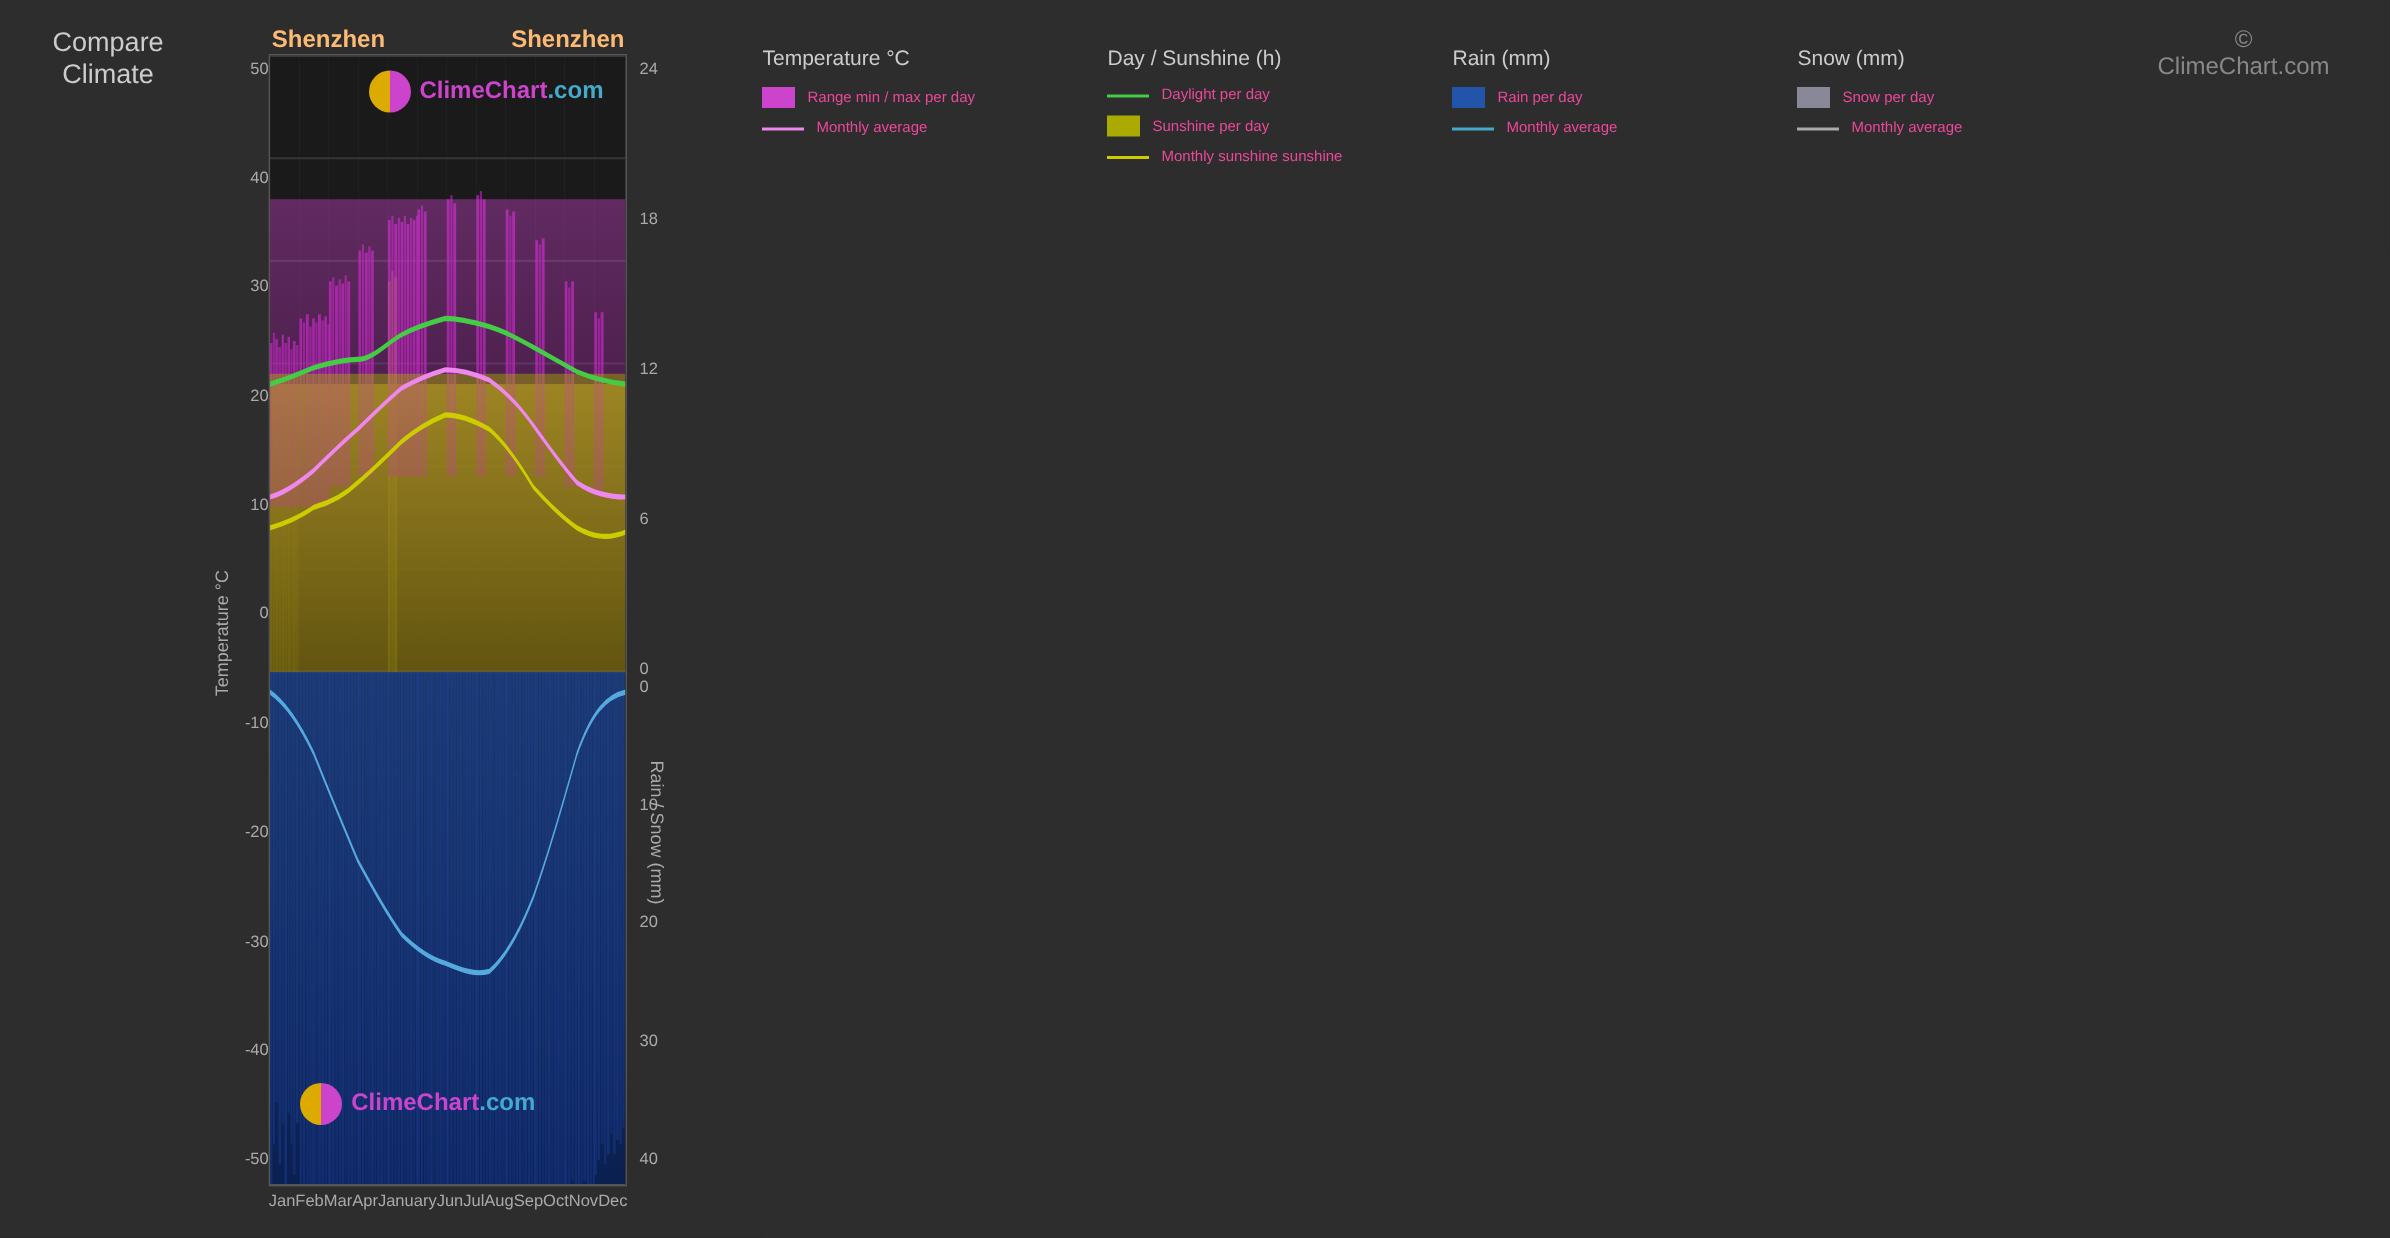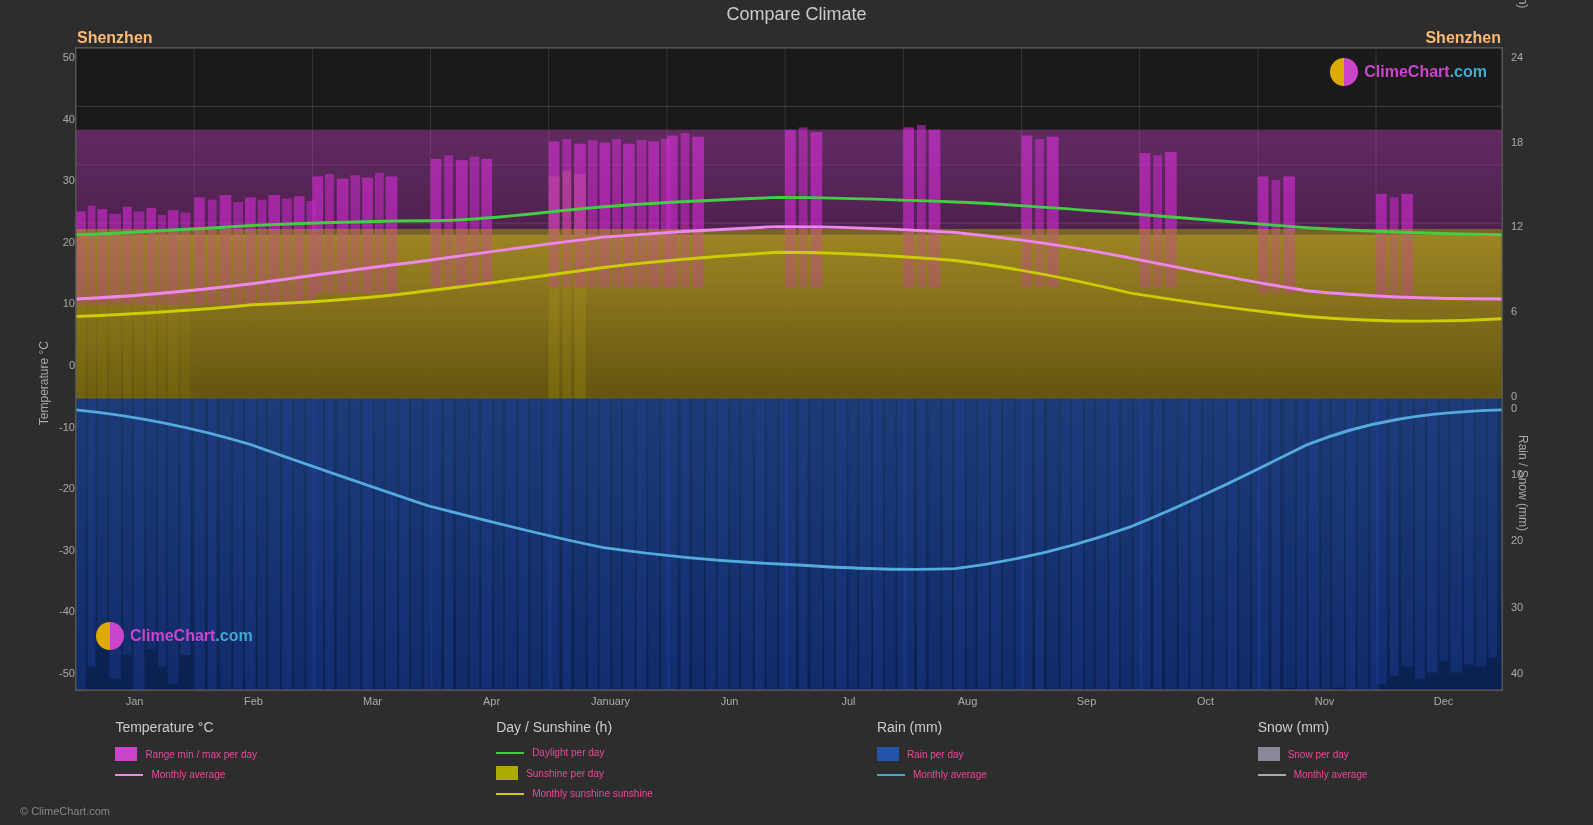--- a/index.html
+++ b/index.html
@@ -10,22 +10,22 @@
       width: 1593px;
       height: 825px;
       overflow: hidden;
     }
 
     .page-wrapper {
       width: 1593px;
       height: 825px;
       background: #2d2d2d;
       display: flex;
-      flex-direction: column;
-      padding: 4px 20px;
+      flex-direction: row;
+      padding: 18px 20px;
     }
 
     .page-title {
       text-align: center;
       color: #ccc;
       font-size: 18px;
       margin-bottom: 4px;
       font-weight: normal;
     }
 
@@ -162,23 +162,23 @@
       display: inline-block;
       flex-shrink: 0;
     }
 
     .legend-text {
       color: #ec4899;
       font-size: 10px;
     }
 
     .copyright {
-      text-align: left;
+      text-align: center;
       color: #888;
-      font-size: 11px;
+      font-size: 16px;
       padding-right: 20px;
       padding-bottom: 4px;
     }
   </style>
 </head>
 <body>
 
 <div class="page-wrapper">
 
   <div class="page-title">Compare Climate</div>

